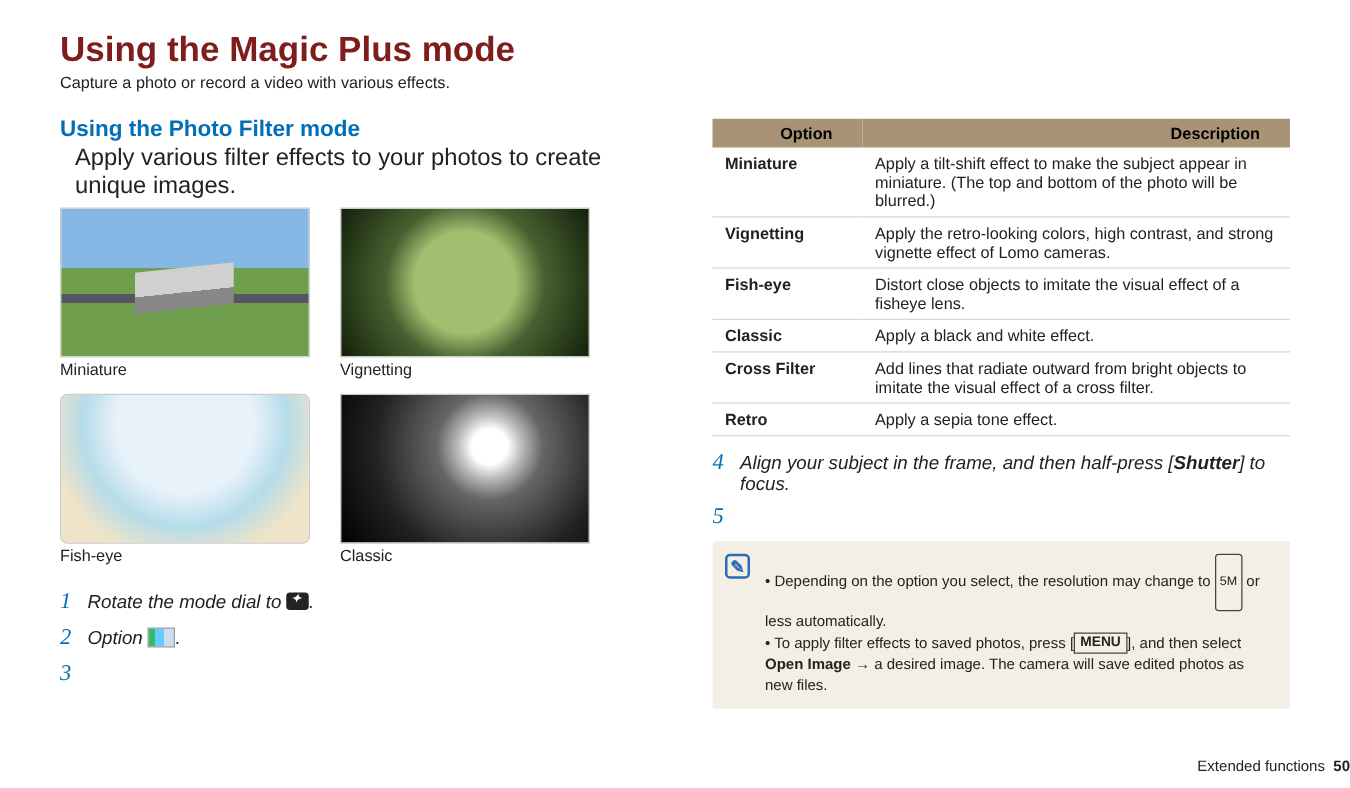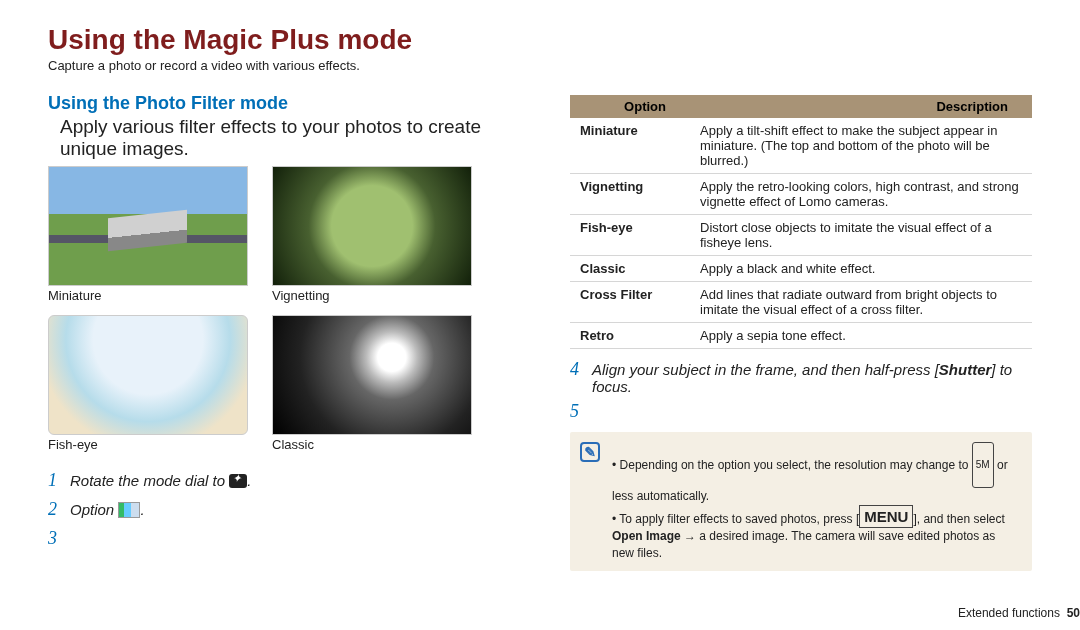--- a/index.html
+++ b/index.html
@@ -178,21 +178,21 @@
     border: 1px solid #444;
     border-radius: 3px;
     font-size: 10px;
     line-height: 12px;
     vertical-align: 1px;
   }
   .menu-icon {
     display: inline-block;
     padding: 0 4px;
     border: 1px solid #444;
-    font-size: 15px;
+    font-size: 11px;
     font-weight: 700;
     vertical-align: 1px;
   }
   .footer {
     position: absolute;
     bottom: 10px;
     left: 0; right: 0;
     text-align: right;
     font-size: 12px;
   }

